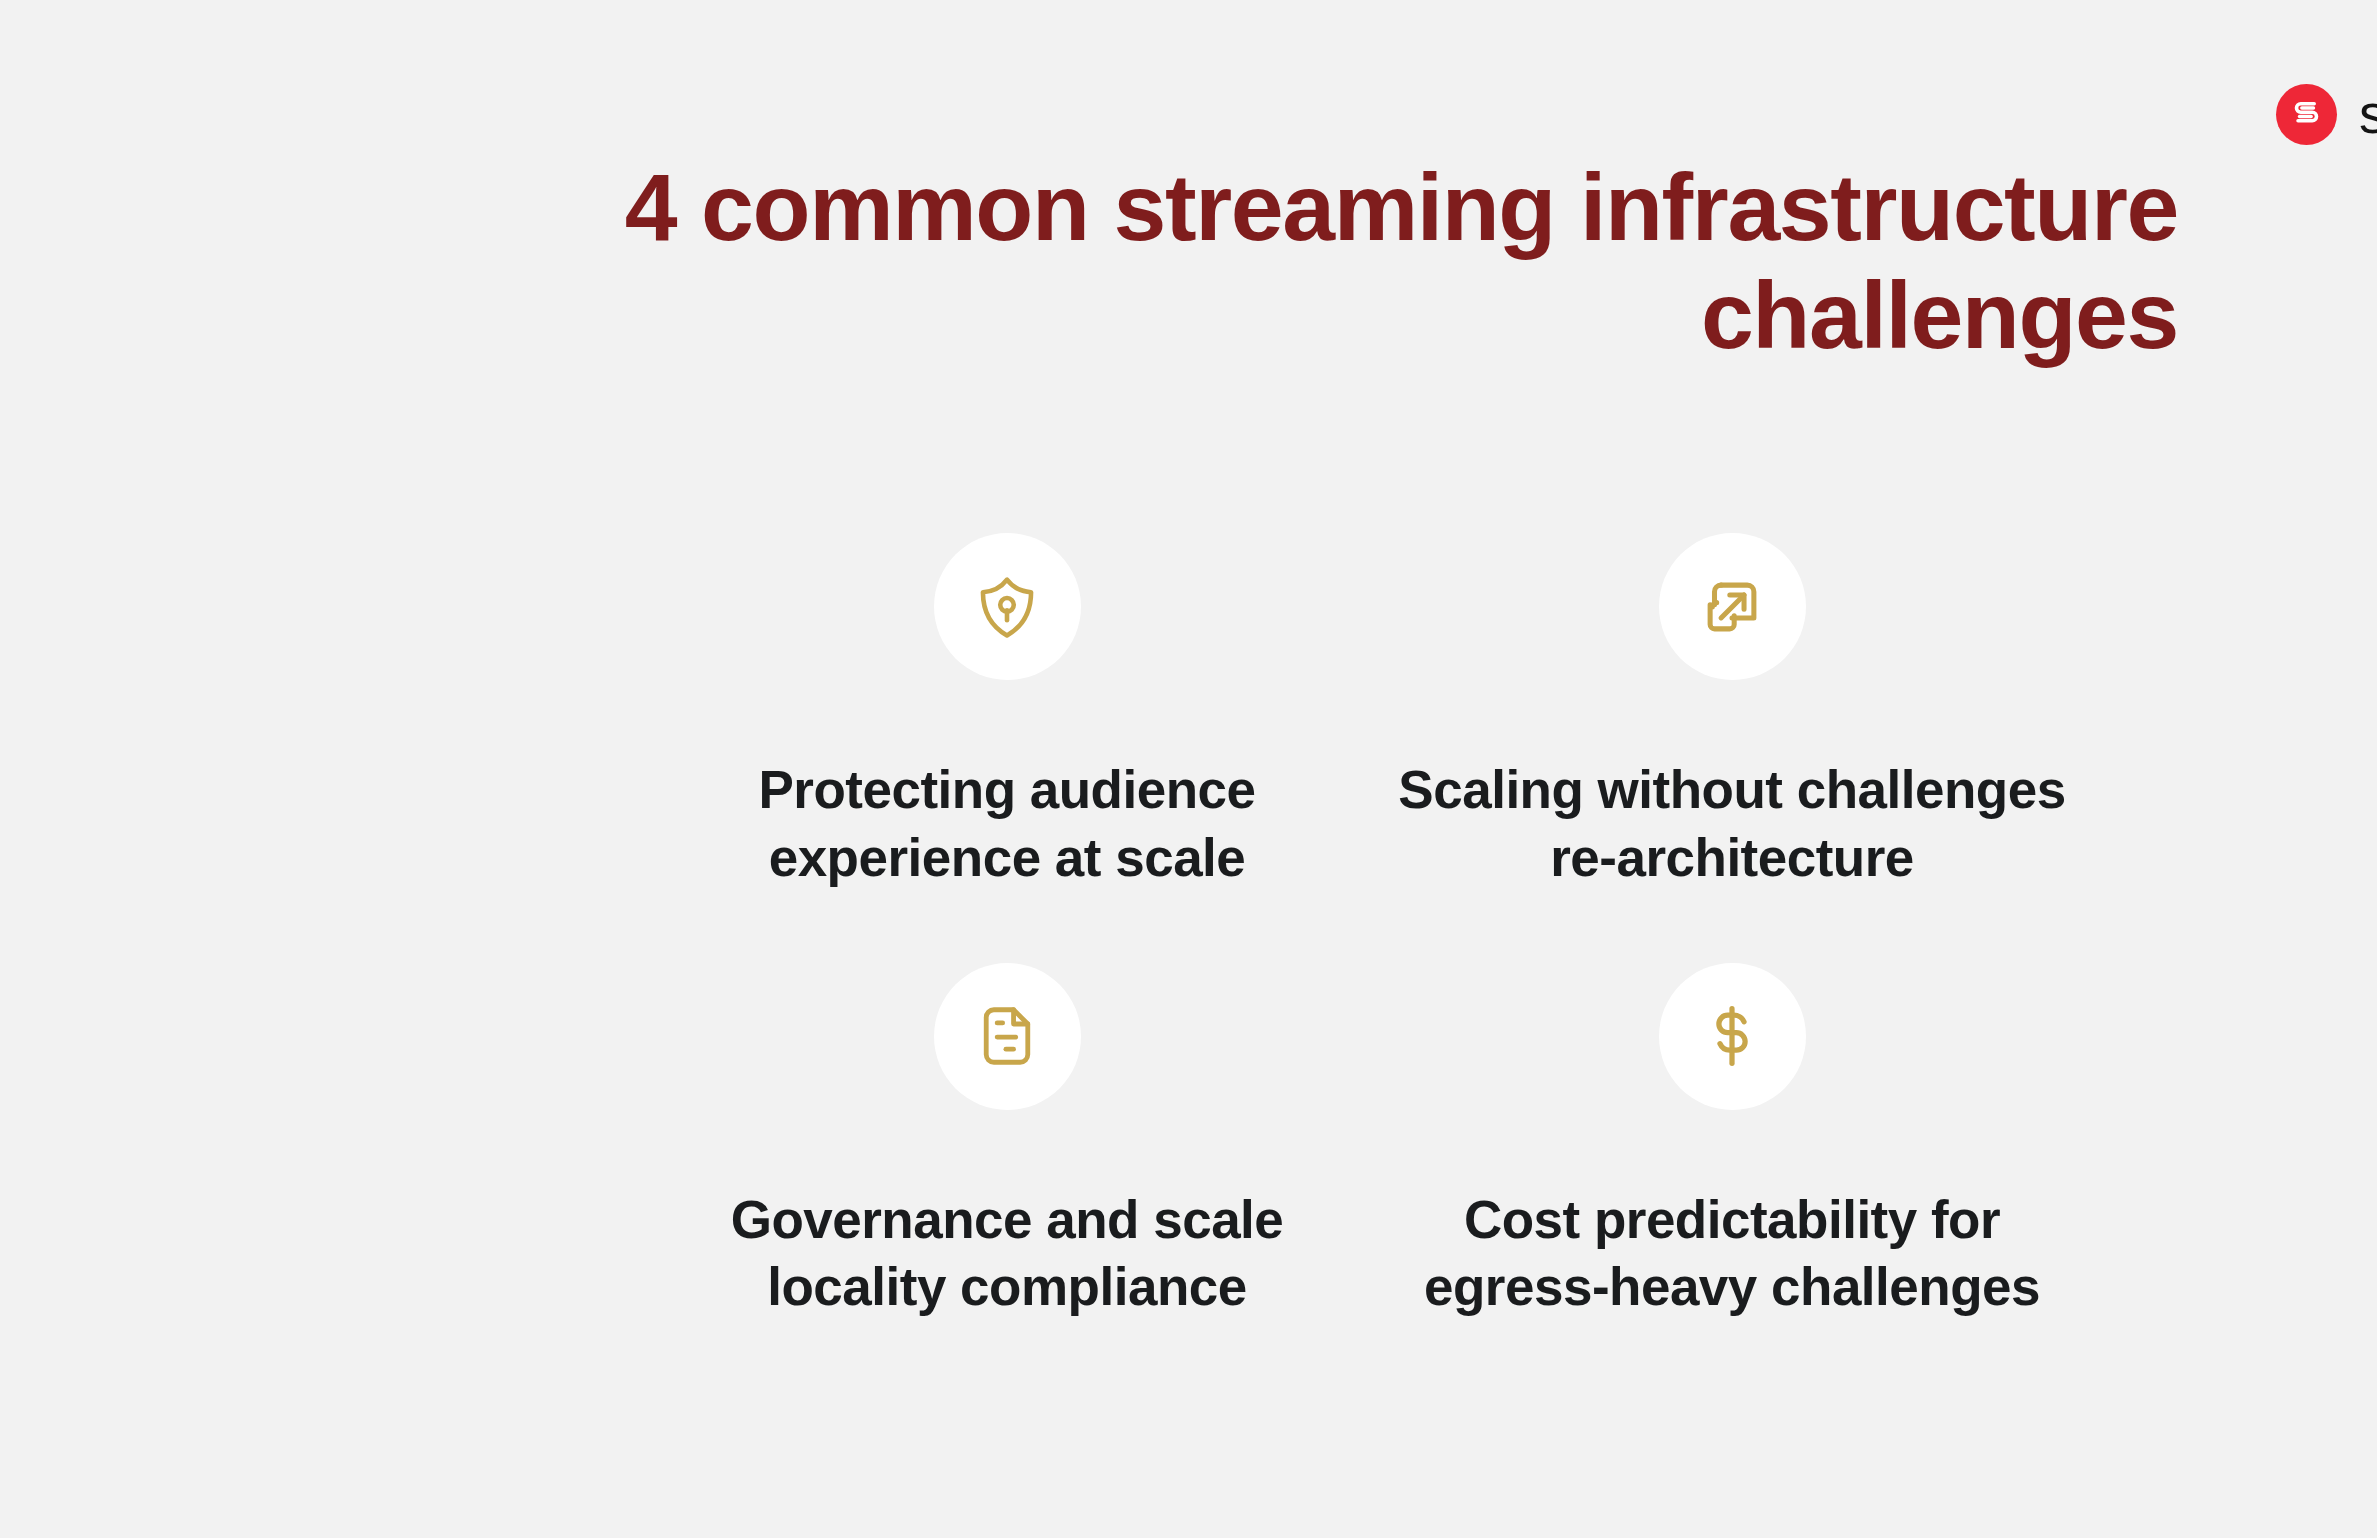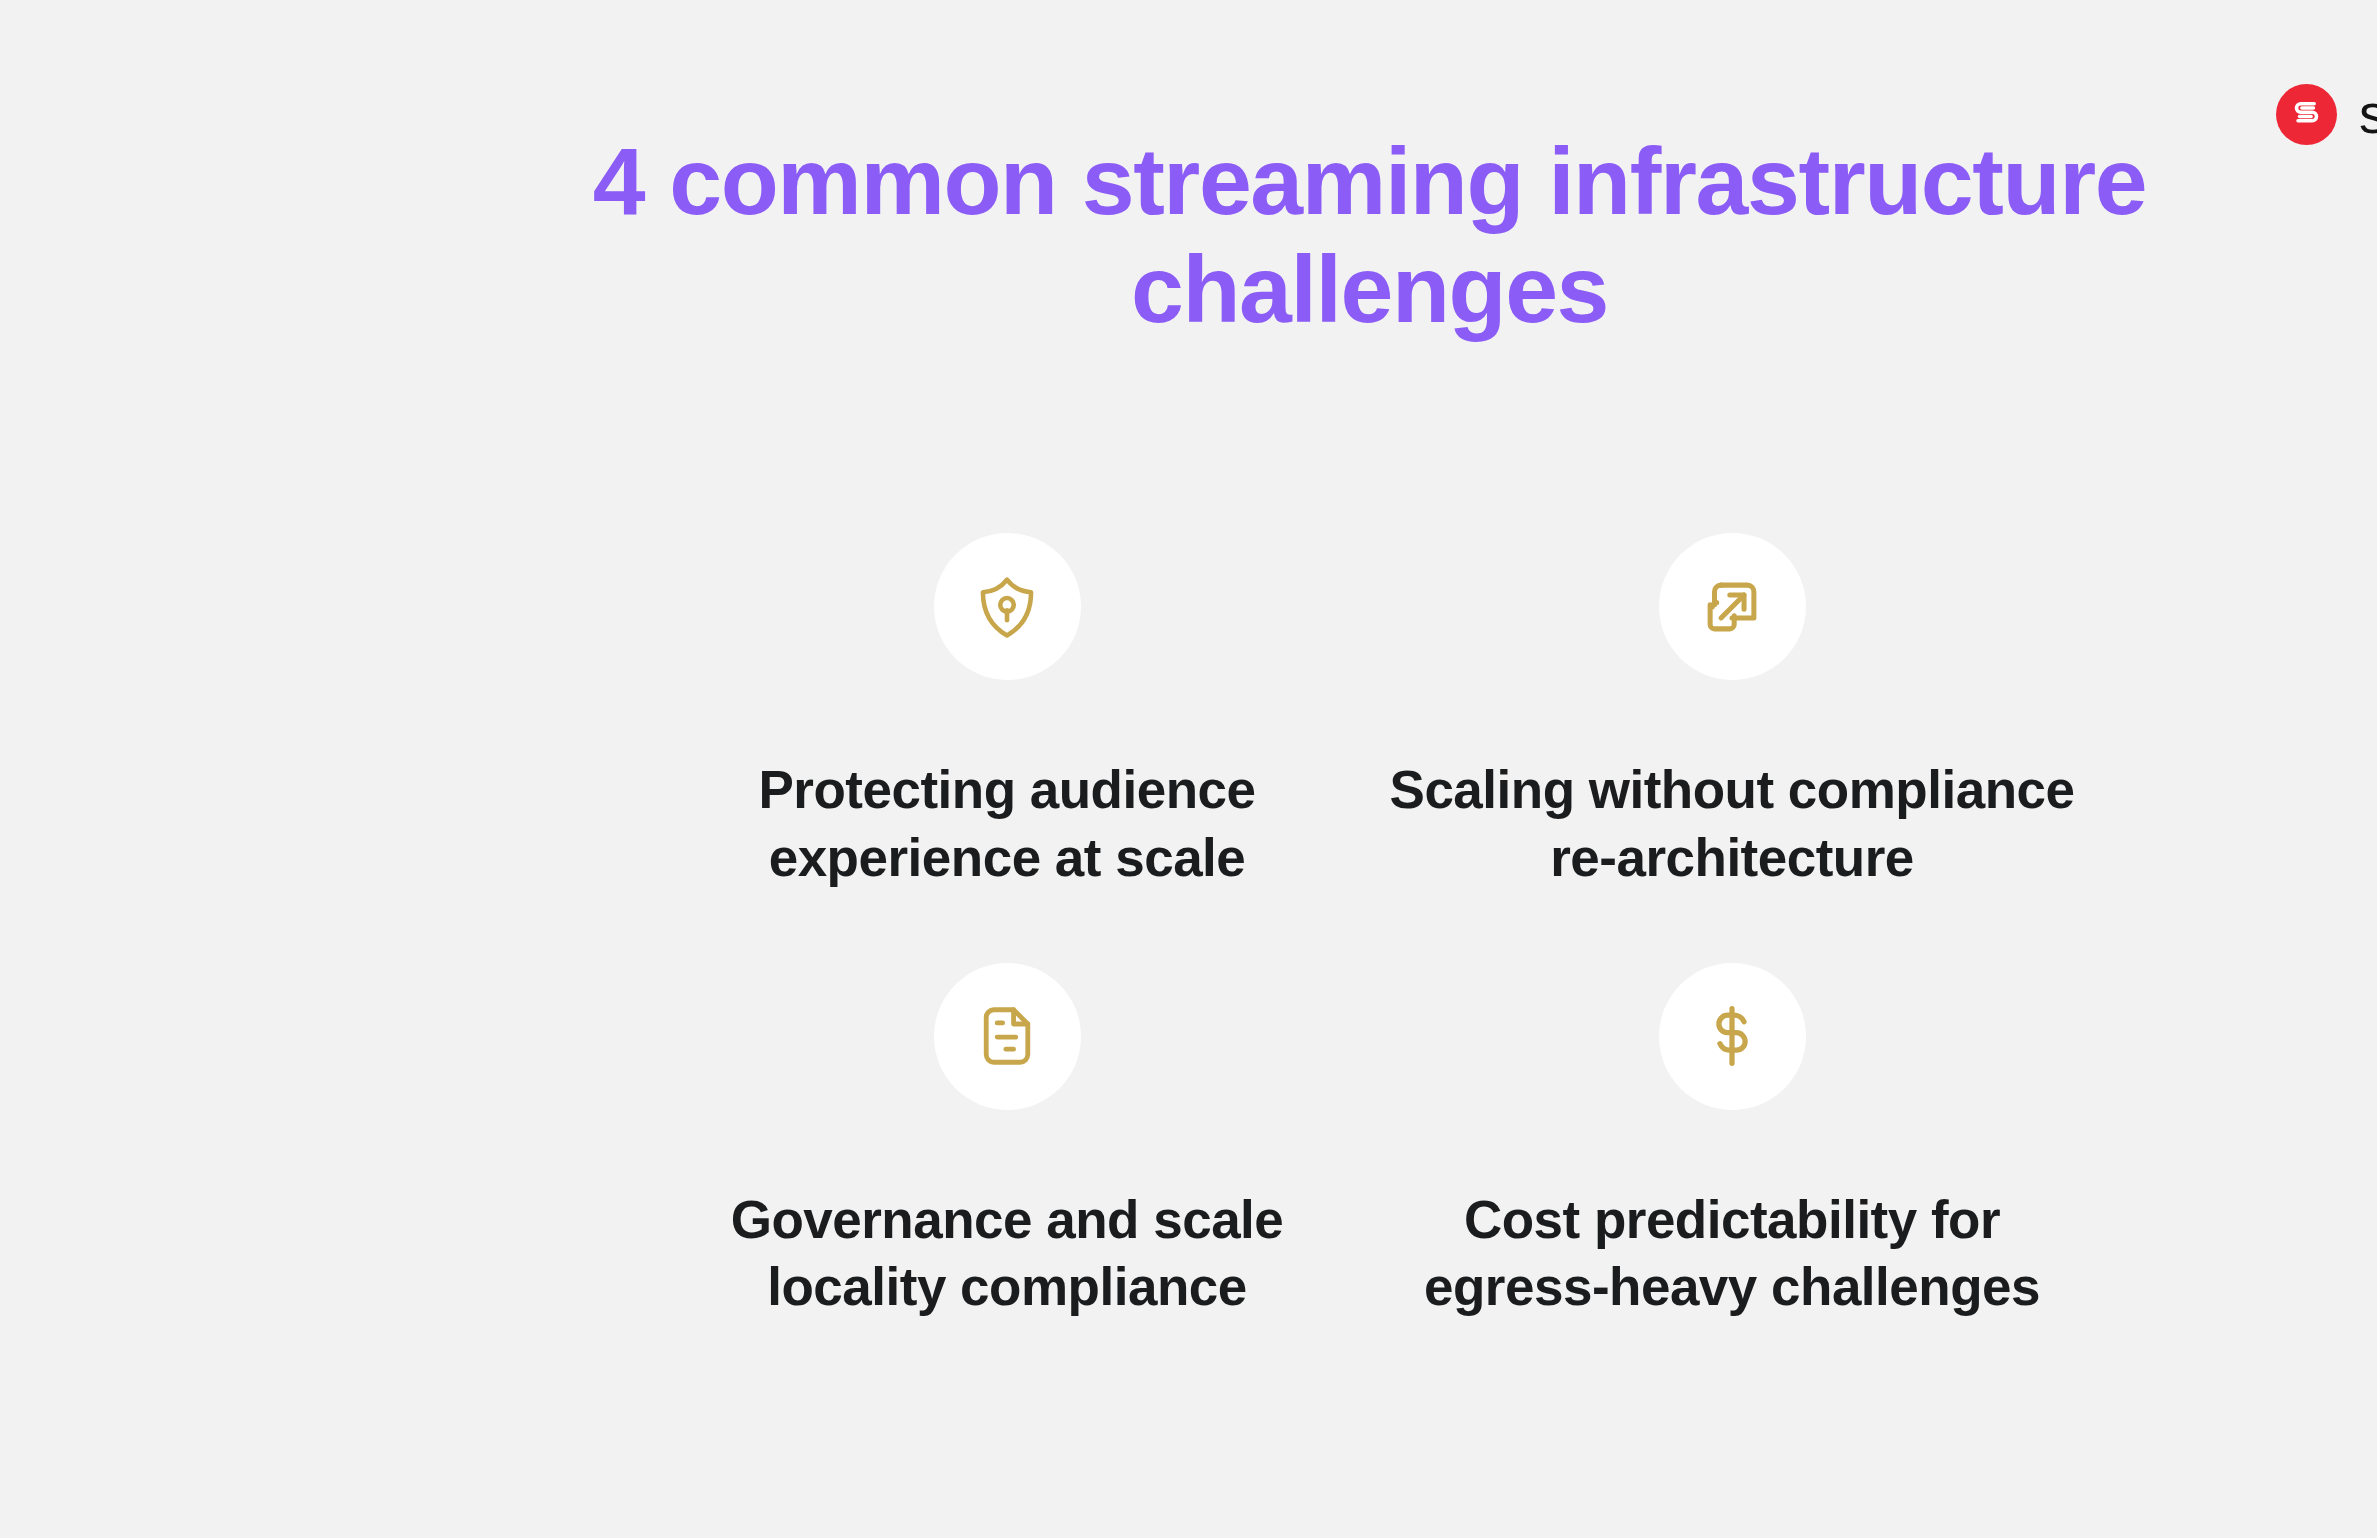--- a/index.html
+++ b/index.html
@@ -44,29 +44,29 @@
     font-weight: 400;
     color: #141414;
     letter-spacing: -0.5px;
     white-space: nowrap;
     line-height: 1;
   }
 
   
   .title {
     position: absolute;
-    top: 127px;
+    top: 153px;
     left: 50%;
     transform: translateX(-50%);
     width: 1617px;
-    text-align: center;
+    text-align: right;
     font-size: 95px;
     font-weight: 700;
     line-height: 1.14;
-    color: #8b5cf6;
+    color: #7f1d1d;
     letter-spacing: -1.4px;
   }
 
   
   .cards {
     position: absolute;
     top: 533px;
     left: 50%;
     transform: translateX(-50%);
     width: 1450px;
@@ -145,21 +145,21 @@
           <g fill="none" stroke="#c8a64b" stroke-width="4.6" stroke-linecap="round" stroke-linejoin="round">
             <path d="M22 12 H46 A6 6 0 0 1 52 18 V42 H32"></path>
             <path d="M22 12 A6 6 0 0 0 16 18 V30"></path>
             <path d="M14 32 A4 4 0 0 1 18 28"></path>
             <path d="M12 30 V48 A4 4 0 0 0 16 52 H30 A4 4 0 0 0 34 48 V40"></path>
             <path d="M22 42 L43 21"></path>
             <path d="M30 21 H43 V34"></path>
           </g>
         </svg>
       </div>
-      <div class="card-label">Scaling without compliance re-architecture</div>
+      <div class="card-label">Scaling without challenges re-architecture</div>
     </div>
 
     <div class="card">
       <div class="icon-circle">
         <svg width="70" height="70" viewBox="0 0 64 64" aria-hidden="true">
           <g fill="none" stroke="#c8a64b" stroke-width="4.4" stroke-linecap="round" stroke-linejoin="round">
             <path d="M38 8 H20 A7 7 0 0 0 13 15 V49 A7 7 0 0 0 20 56 H44 A7 7 0 0 0 51 49 V21 Z"></path>
             <path d="M38 8 V21 H51"></path>
             <path d="M23 20 H28"></path>
             <path d="M23 33 H40"></path>

